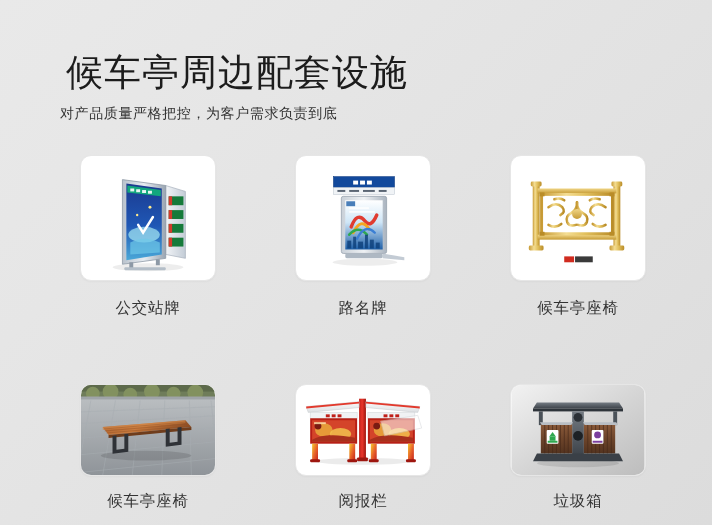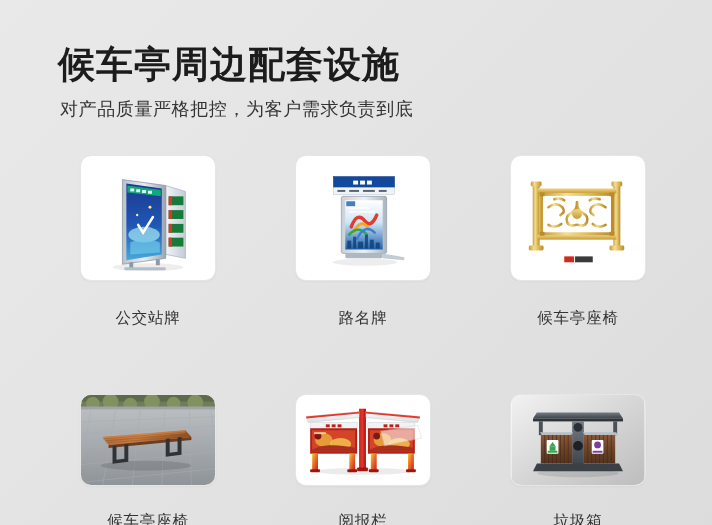--- a/index.html
+++ b/index.html
@@ -20,29 +20,29 @@
     background: linear-gradient(135deg, #e9e9e9 0%, #e6e6e6 28%, #e2e2e2 58%, #dcdcdc 100%);
     box-sizing: border-box;
   }
   .header {
     position: absolute;
     left: 58px;
     top: 44px;
   }
   .title {
     font-size: 37px;
-    font-weight: bold;
+    font-weight: normal;
     color: #1c1c1c;
     letter-spacing: 1px;
     line-height: 1.15;
-    margin: 0;
+    margin: 8px;
     white-space: nowrap;
   }
   .subtitle {
-    font-size: 18px;
+    font-size: 14px;
     color: #333333;
     letter-spacing: 0.6px;
     margin: 10px 0 0 2px;
     white-space: nowrap;
   }
   .grid {
     position: absolute;
     left: 80px;
     top: 155px;
     width: 566px;
@@ -52,21 +52,20 @@
     gap: 79px;
   }
   .row.bottom {
     margin-top: 65px;
   }
   .cell {
     width: 136px;
     display: flex;
     flex-direction: column;
     align-items: center;
-    gap: 10px;
   }
   .card {
     width: 136px;
     height: 126px;
     background: #ffffff;
     border: 1px solid #e6e6e6;
     border-radius: 11px;
     box-sizing: border-box;
     display: flex;
     align-items: center;

